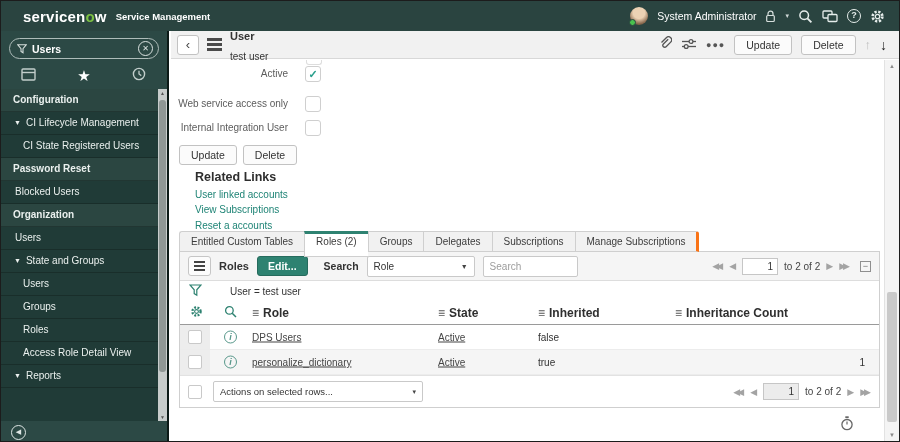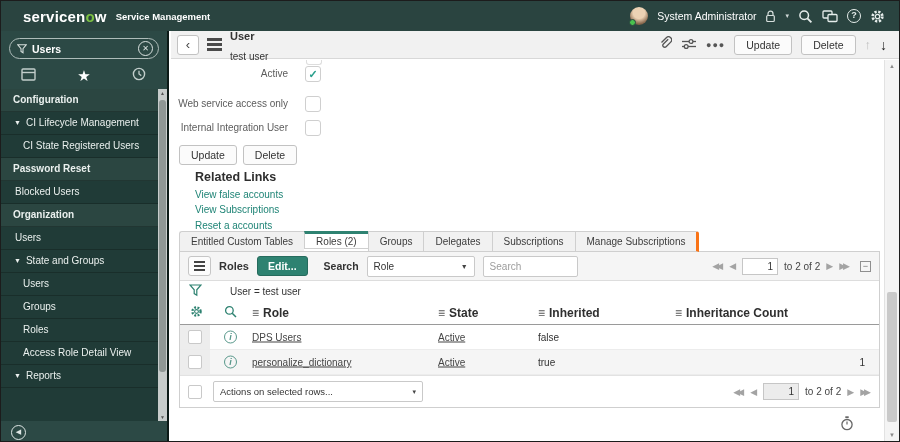--- a/index.html
+++ b/index.html
@@ -69,21 +69,21 @@
   .cbox { margin-left:17px; width:16px; height:16px; border:1px solid #cfcfcf; border-radius:3px; background:#fff; text-align:center; line-height:14px; font-size:11px; color:#2aa08d; font-weight:bold; }
   .form-btns { position:absolute; top:85px; left:8px; display:flex; gap:6px; }
   .related { position:absolute; top:110px; left:24px; }
   .related .rl-title { font-size:12.5px; font-weight:bold; color:#2e2e2e; }
   .related .rl-link { display:block; margin-top:4.5px; font-size:10px; color:#1f8476; text-decoration:none; }
 
   .tabs { position:absolute; top:171px; left:8px; height:21px; display:flex; z-index:2; }
   .tab { background:#f1f1f1; border:1px solid #cfcfcf; border-right:none; padding:0 11px; font-size:10px; color:#3c3c3c; line-height:19px; }
   .tab:first-child { border-radius:3px 0 0 0; }
   .tab:last-child { border-right:3px solid #f97316; border-radius:0 3px 0 0; }
-  .tab.active { background:#fff; border-top:3px solid #2e8271; line-height:16px; margin-bottom:-1px; height:18px; }
+  .tab.active { background:#fff; border-top:3px solid #2e8271; line-height:16px; margin-bottom:-1px; height:26px; }
 
   .listbox { position:absolute; top:191px; left:8px; width:701px; border:1px solid #cfcfcf; background:#fff; }
   .ltoolbar { height:29px; background:#f5f5f5; border-bottom:1px solid #ddd; display:flex; align-items:center; padding:0 8px; gap:8px; }
   .lburger-btn { width:23px; height:20px; background:#fcfcfc; border:1px solid #c6c6c6; border-radius:3px; display:flex; flex-direction:column; justify-content:center; align-items:center; gap:2px; }
   .lburger-btn i { display:block; width:11px; height:2px; background:#444; }
   .ltitle { font-size:11px; font-weight:bold; color:#333; }
   .edit-btn { background:#2e8271; border:1px solid #266b5d; color:#fff; font-size:10.5px; font-weight:bold; padding:3px 10px; border-radius:3px; }
   .search-label { font-size:10.5px; font-weight:bold; color:#333; margin-left:8px; }
   .sel { height:21px; background:#fff; border:1px solid #c9c9c9; border-radius:2px; font-size:10px; color:#333; display:flex; align-items:center; padding:0 6px; }
   .sel .sel-caret { margin-left:auto; color:#444; font-size:7px; }
@@ -258,21 +258,21 @@
         <span class="cbox"></span>
       </div>
 
       <div class="form-btns">
         <button class="hbtn">Update</button>
         <button class="hbtn">Delete</button>
       </div>
 
       <div class="related">
         <div class="rl-title">Related Links</div>
-        <a class="rl-link">View false accounts</a>
+        <a class="rl-link">User linked accounts</a>
         <a class="rl-link">View Subscriptions</a>
         <a class="rl-link">Reset a accounts</a>
       </div>
 
       <div class="tabs">
         <span class="tab">Entitled Custom Tables</span>
         <span class="tab active">Roles (2)</span>
         <span class="tab">Groups</span>
         <span class="tab">Delegates</span>
         <span class="tab">Subscriptions</span>

